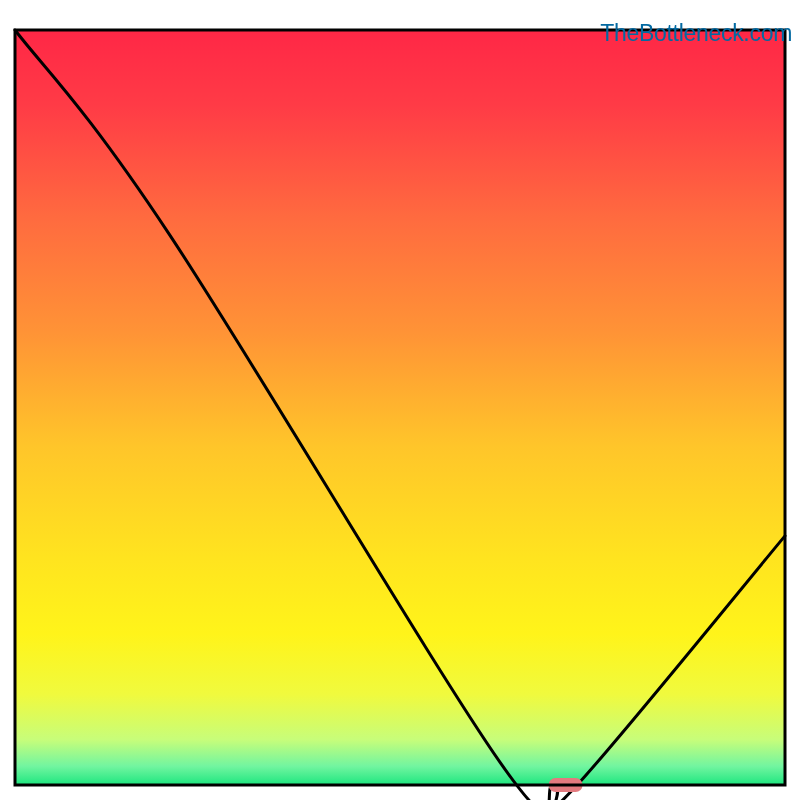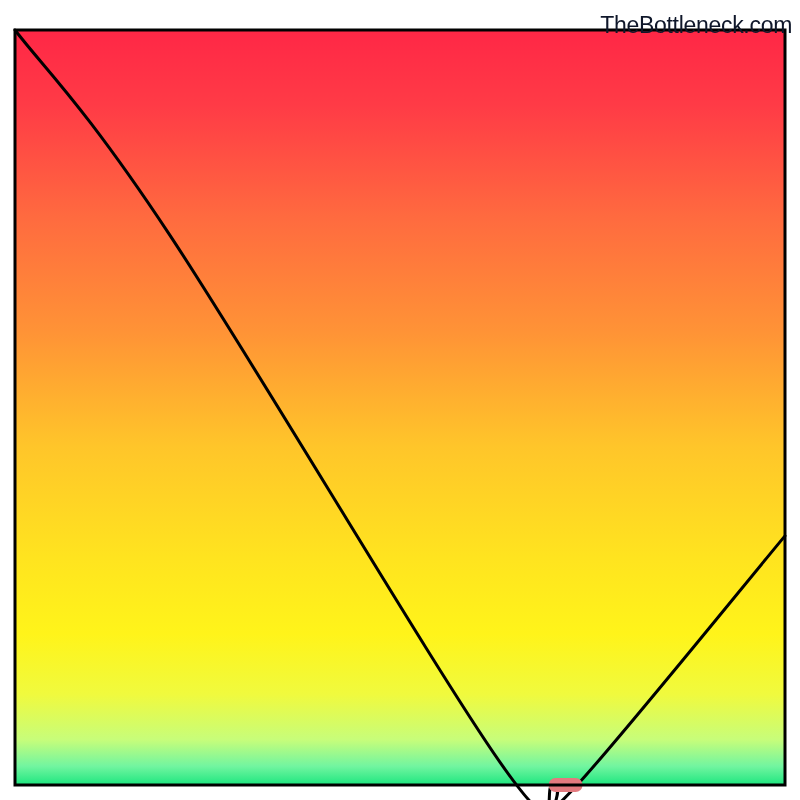--- a/index.html
+++ b/index.html
@@ -10,25 +10,25 @@
     background: #ffffff;
     font-family: Arial, Helvetica, sans-serif;
   }
   .container {
     position: relative;
     width: 800px;
     height: 800px;
   }
   .watermark {
     position: absolute;
-    top: 12px;
+    top: 20px;
     right: 8px;
     font-size: 23px;
     font-weight: 500;
-    color: #0f172a;
+    color: #0369a1;
     letter-spacing: -0.3px;
     z-index: 10;
   }
   svg.chart {
     position: absolute;
     top: 0;
     left: 0;
   }
 </style>
 </head>

